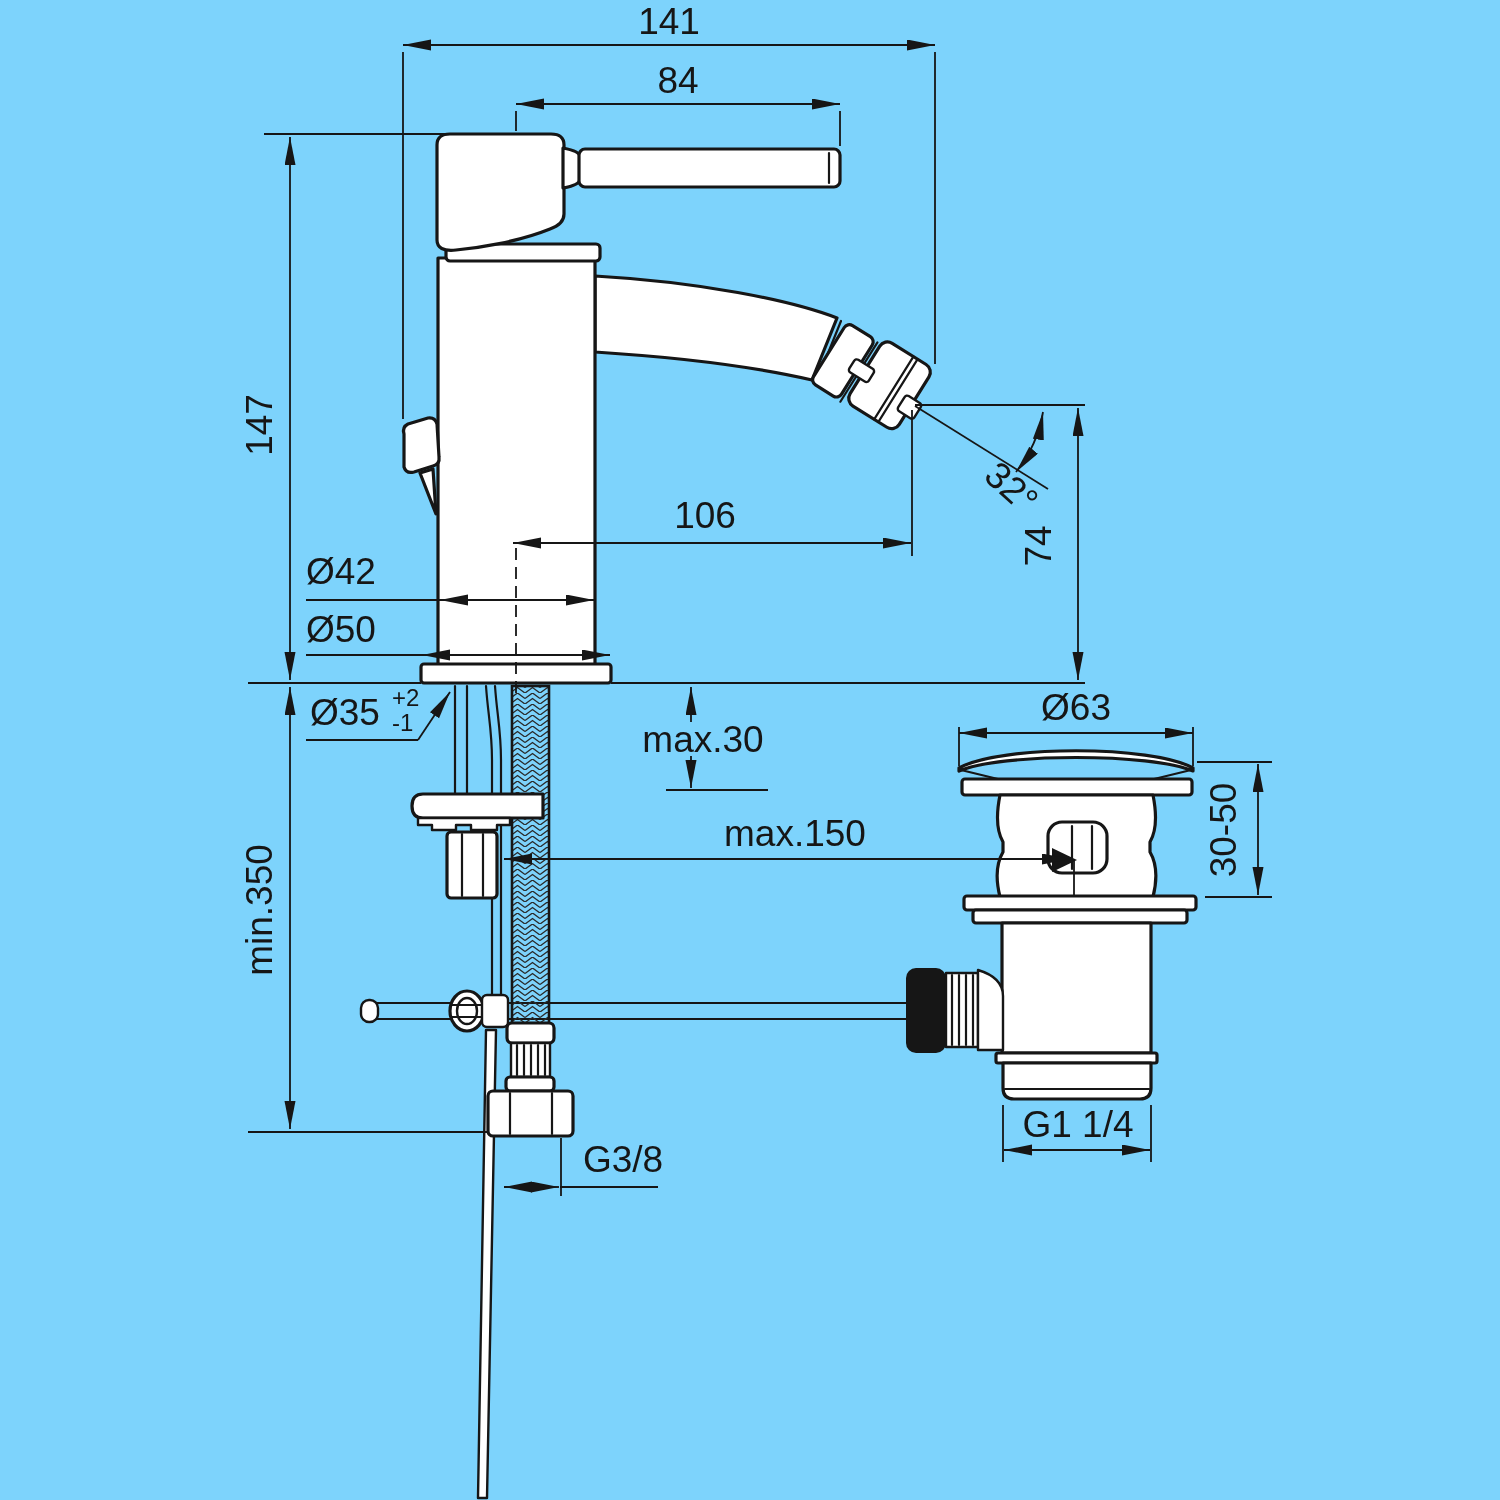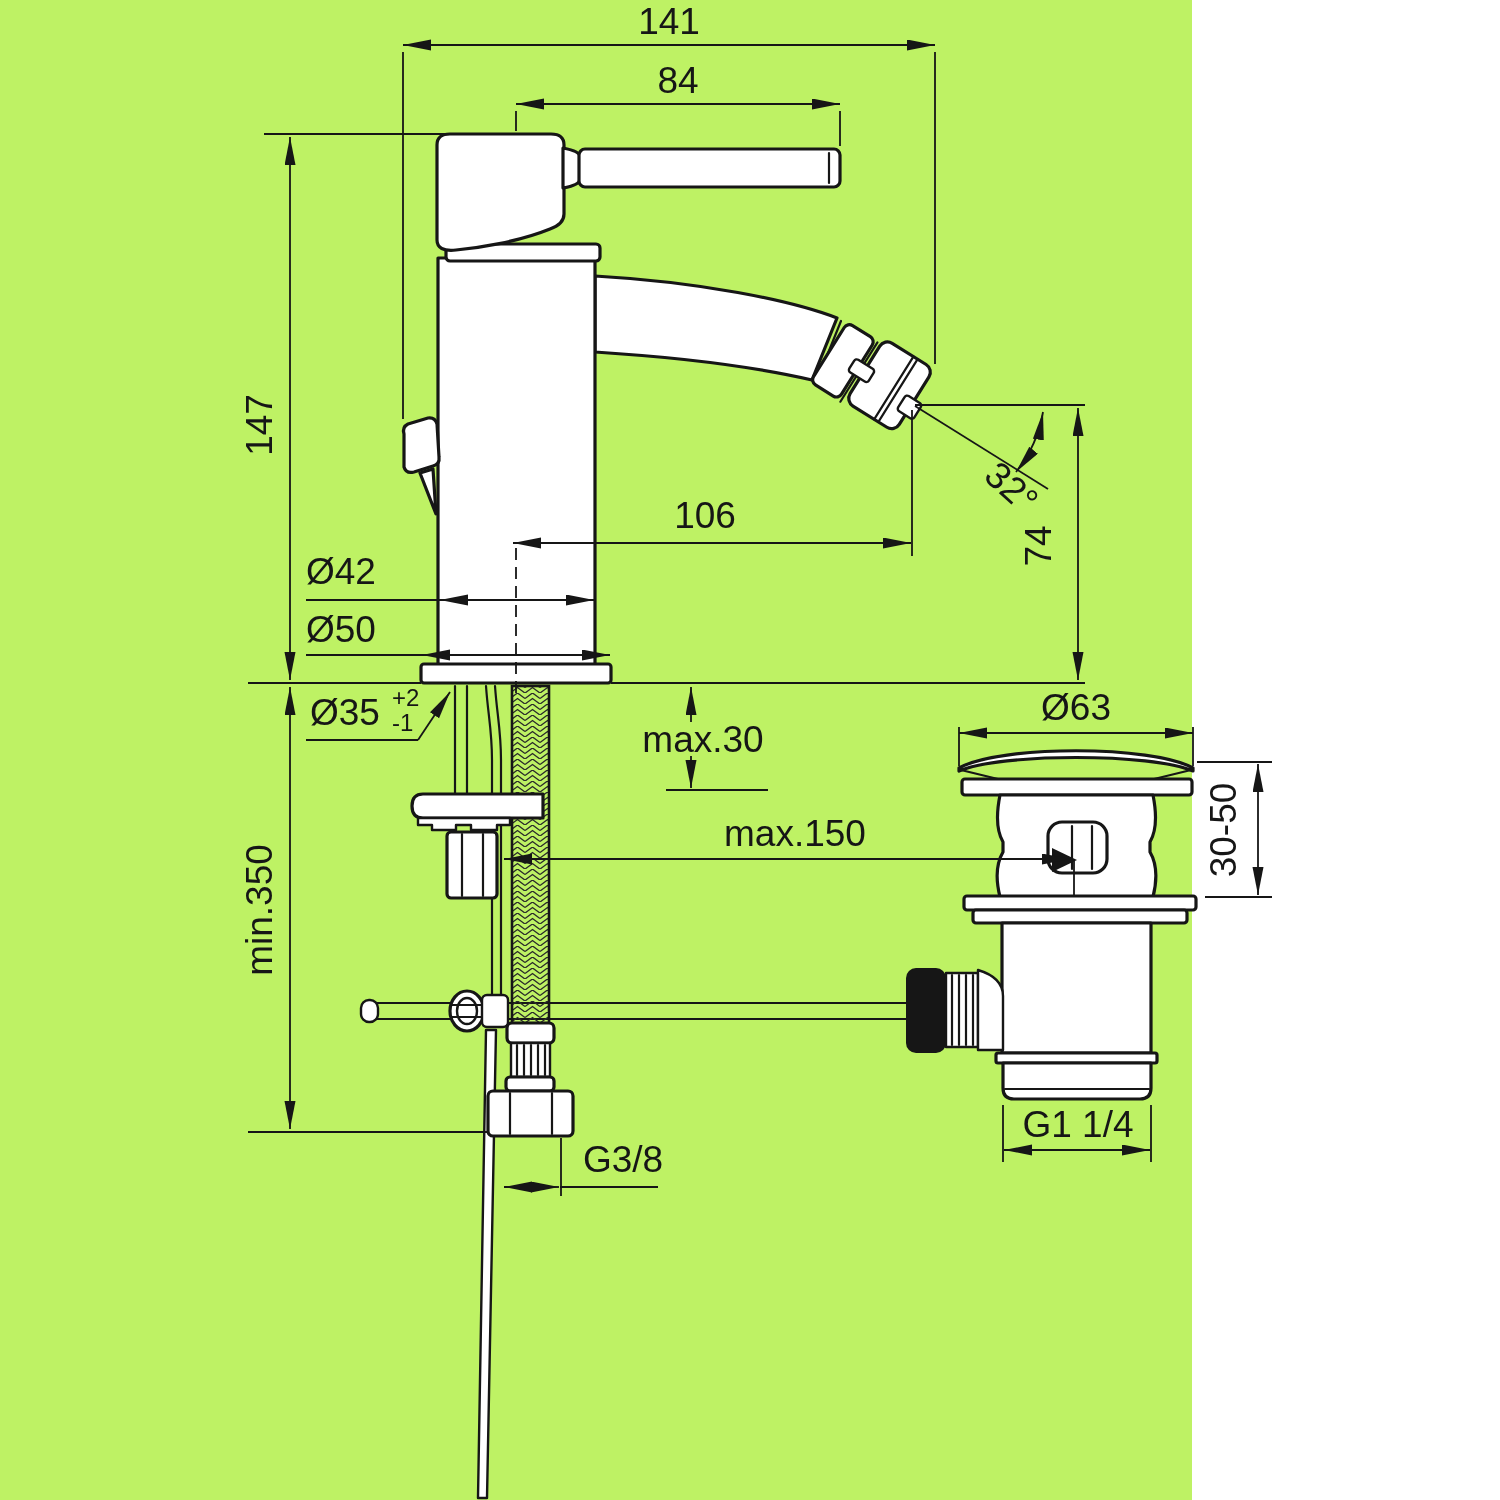--- a/index.html
+++ b/index.html
@@ -1,16 +1,16 @@
 <!DOCTYPE html>
 <html><head>
 <meta charset="utf-8">
 <style>
   html,body{margin:0;padding:0;background:#ffffff;}
-  .stage{width:1192px;height:1500px;background:#bef264;position:relative;font-family:"Liberation Sans","DejaVu Sans",sans-serif;}
+  .stage{width:1500px;height:1500px;background:#7dd3fc;position:relative;font-family:"Liberation Sans","DejaVu Sans",sans-serif;}
   svg{display:block;}
   svg text{font-family:"Liberation Sans","DejaVu Sans",sans-serif;font-size:37px;fill:#161616;}
   svg text.sm{font-size:24px;}
   .ol{fill:#ffffff;stroke:#161616;stroke-width:3.2;stroke-linejoin:round;stroke-linecap:round;}
   .ol2{fill:#ffffff;stroke:#161616;stroke-width:2.4;stroke-linejoin:round;}
   .ln2{fill:none;stroke:#161616;stroke-width:2.2;stroke-linecap:round;}
   .dim{fill:none;stroke:#161616;stroke-width:1.8;}
   .dimd{fill:none;stroke:#161616;stroke-width:1.8;stroke-dasharray:12 7;}
   .blk{fill:#161616;stroke:none;}
   .braidfill{fill:url(#braid);stroke:#161616;stroke-width:2.6;}

